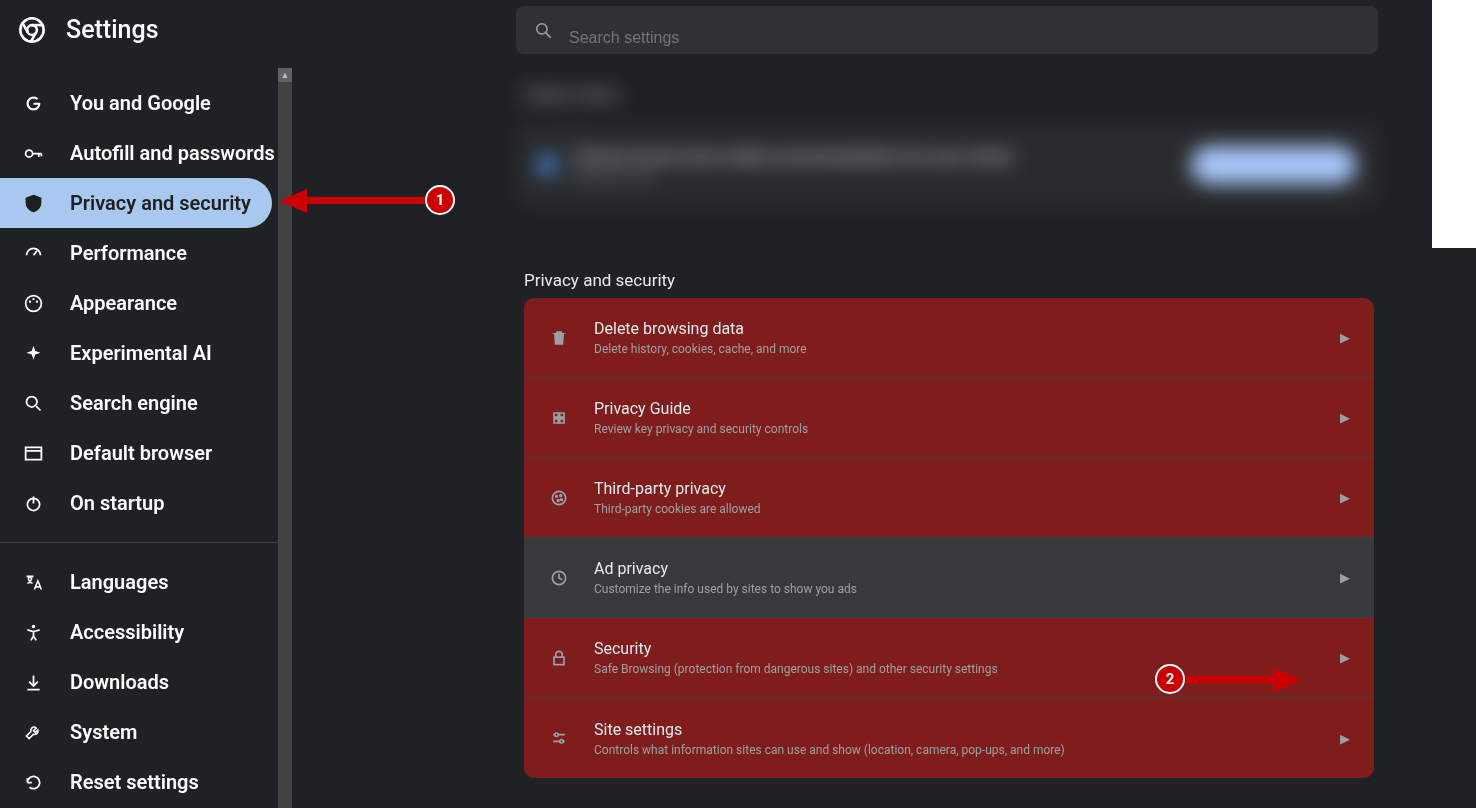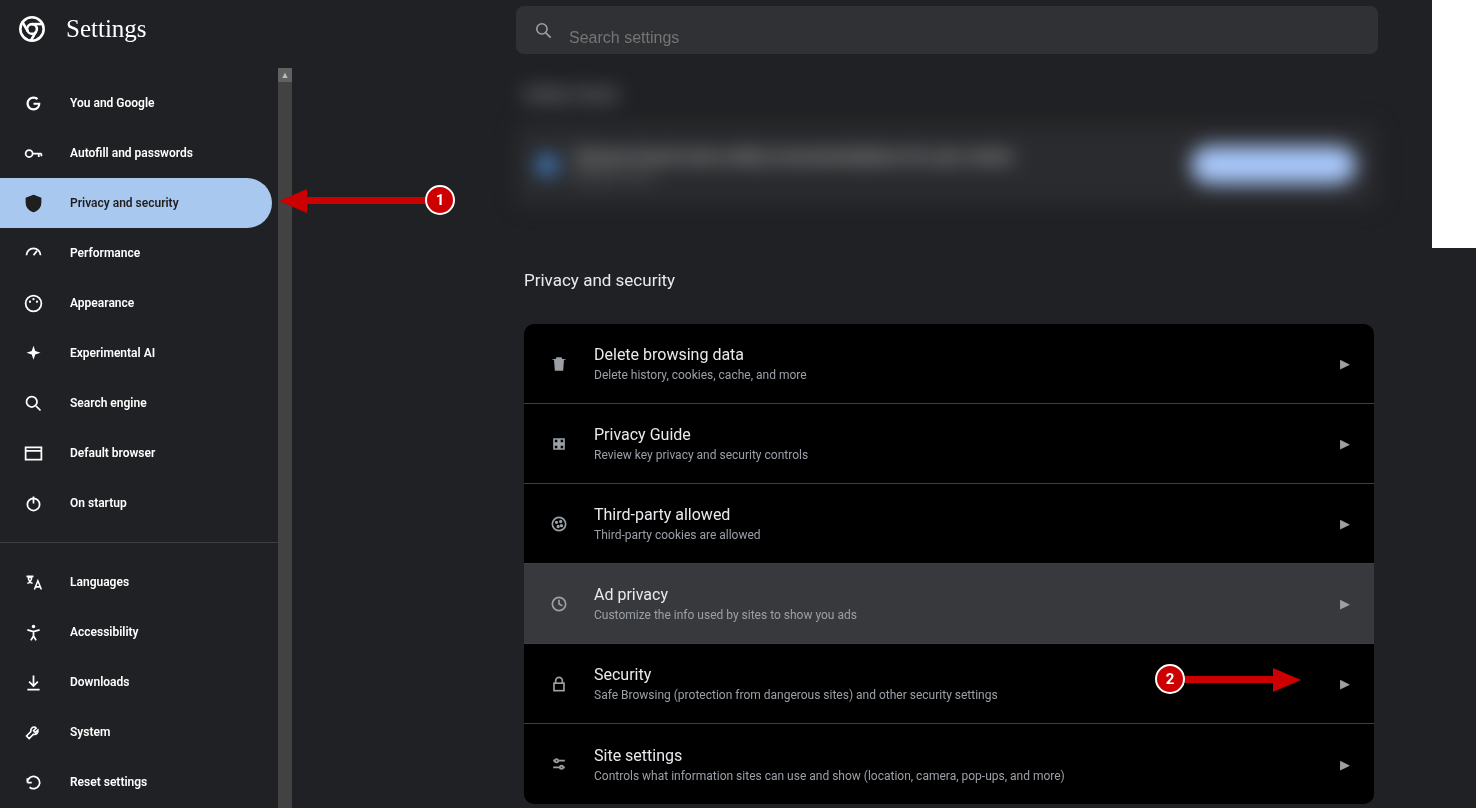--- a/index.html
+++ b/index.html
@@ -12,21 +12,20 @@
       overflow: hidden;
       position: relative;
     }
     .header {
       position: absolute;
       top: 15px;
       left: 18px;
       display: flex;
       align-items: center;
       gap: 20px;
-      font-family: Liberation Serif, serif;
     }
     .header .title {
       font-size: 25px;
       font-weight: 500;
       color: #fff;
     }
     .sidebar-scroll {
       position: absolute;
       top: 68px;
       left: 0;
@@ -57,21 +56,21 @@
       padding-top: 10px;
     }
     .nav-item {
       display: flex;
       align-items: center;
       height: 50px;
       padding-left: 22px;
       gap: 26px;
       cursor: pointer;
       color: #fff;
-      font-size: 12px;
+      font-size: 20px;
       font-weight: 600;
     }
     .nav-item.active {
       background: #a8c8f0;
       color: #1f1f1f;
       border-top-right-radius: 28px;
       border-bottom-right-radius: 28px;
       width: 272px;
     }
     .nav-item .icon {
@@ -147,24 +146,24 @@
     .sc-btn { width:165px; height:38px; background:#a8c7fa; border-radius:20px; }
     .section-title {
       position: absolute;
       top: 270px;
       left: 524px;
       font-size: 17px;
       color: #e8eaed;
     }
     .card {
       position: absolute;
-      top: 324px;
+      top: 298px;
       left: 524px;
       width: 850px;
-      background: #000000;
+      background: #7f1d1d;
       border-radius: 10px;
     }
     .row {
       display: flex;
       align-items: center;
       min-height: 80px;
       padding: 16px 24px;
       border-bottom: 1px solid #3c4043;
       cursor: pointer;
       gap: 24px;
@@ -434,21 +433,21 @@
     <span class="ricon">
       <svg width="20" height="20" viewBox="0 0 24 24" fill="none" stroke="#9aa0a6" stroke-width="2">
           <circle cx="12" cy="12" r="8"></circle>
           <circle cx="9" cy="10" r="1" fill="#9aa0a6"></circle>
           <circle cx="14" cy="9" r="1" fill="#9aa0a6"></circle>
           <circle cx="11" cy="15" r="1" fill="#9aa0a6"></circle>
           <circle cx="15" cy="14" r="1" fill="#9aa0a6"></circle>
         </svg>
     </span>
     <div class="rtext">
-      <div class="t1">Third-party allowed</div>
+      <div class="t1">Third-party privacy</div>
       <div class="t2">Third-party cookies are allowed</div>
     </div>
     <span class="arrow">▶</span>
   </div>
 
   <div class="row hover">
     <span class="ricon">
       <svg width="20" height="20" viewBox="0 0 24 24" fill="none" stroke="#9aa0a6" stroke-width="2">
           <circle cx="12" cy="12" r="8"></circle>
           <path d="M12 7v5l4 2"></path>

